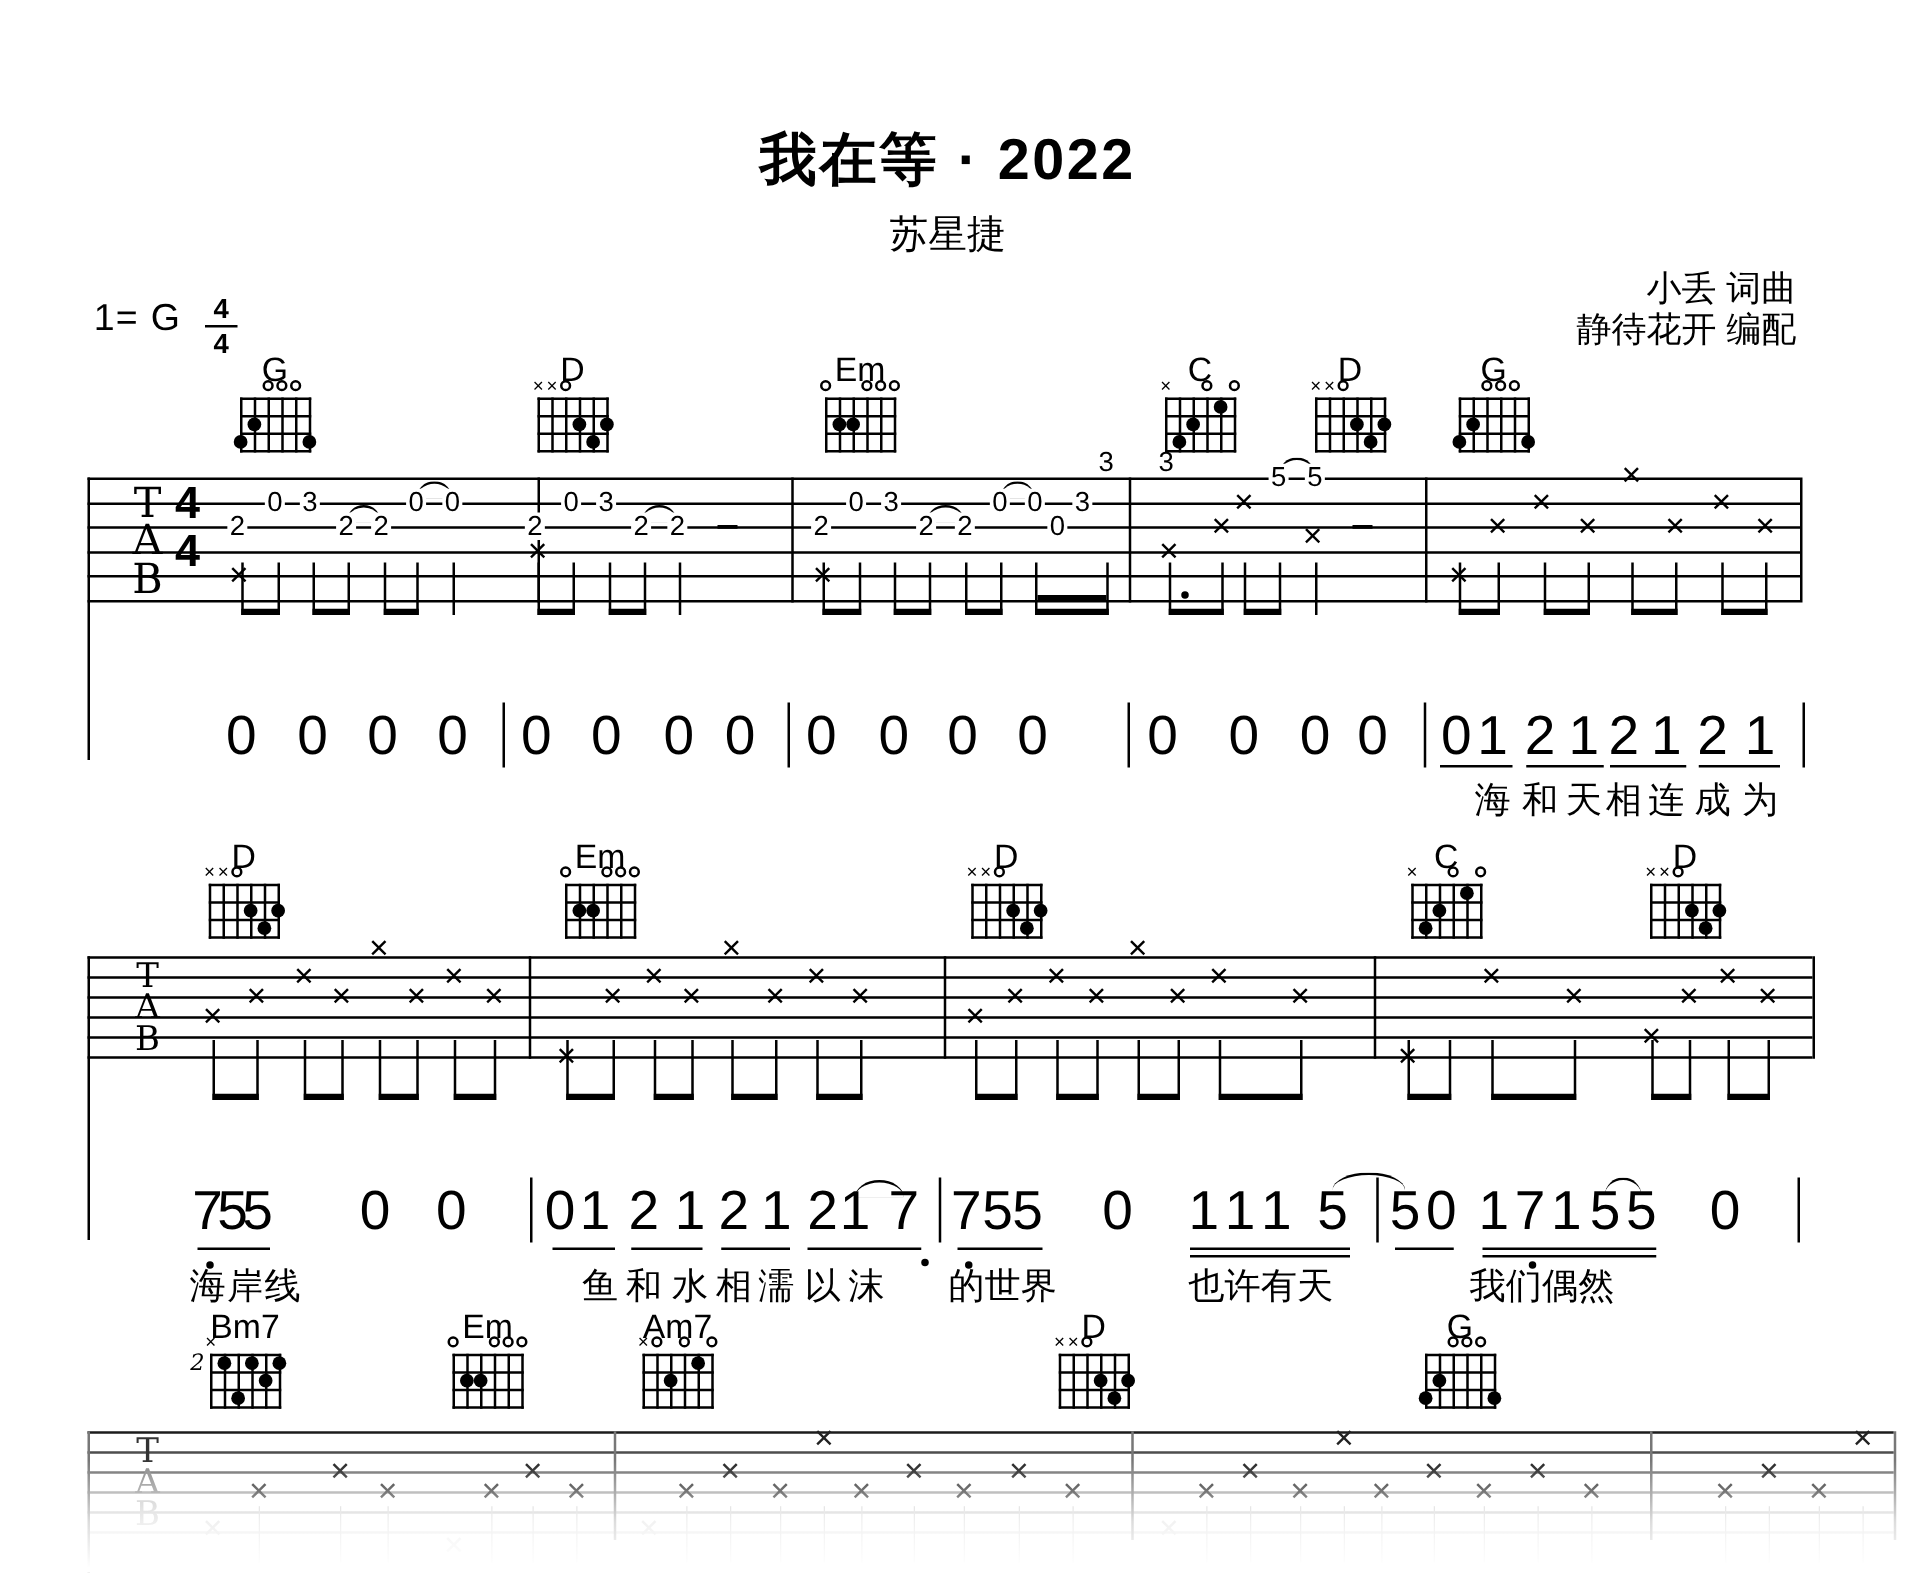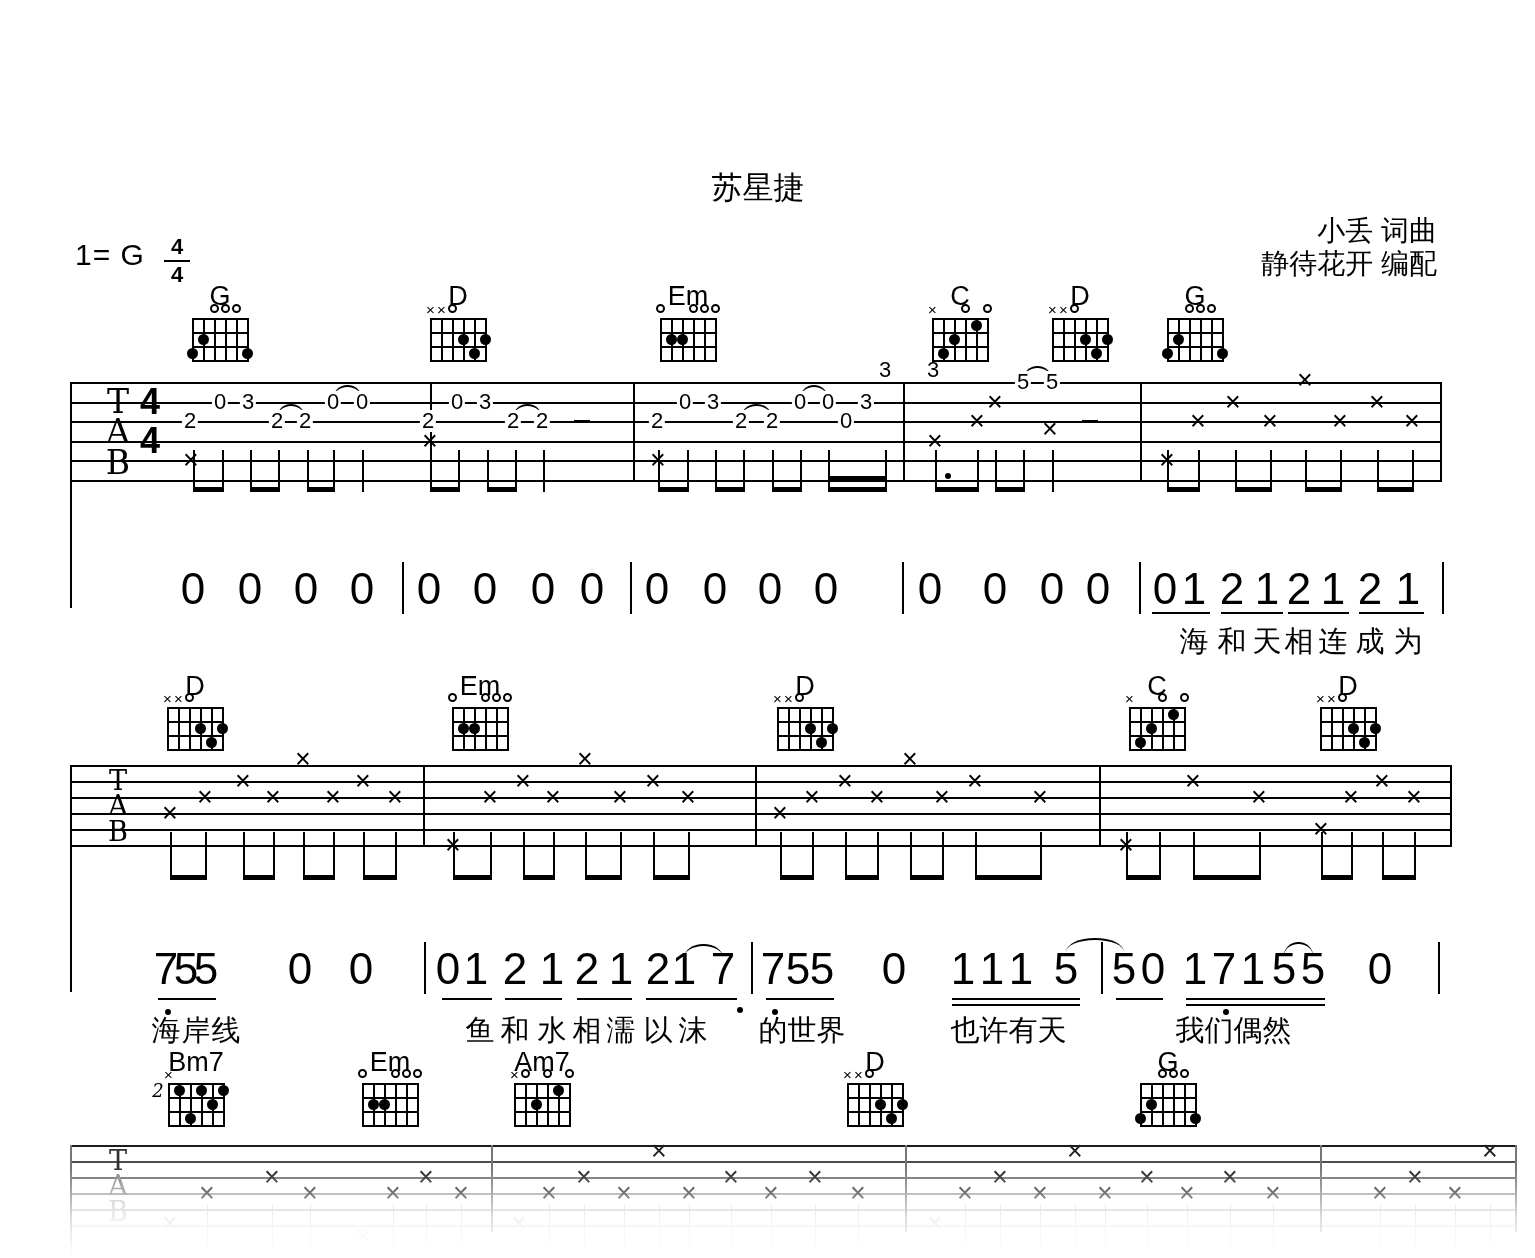--- a/index.html
+++ b/index.html
@@ -17,20 +17,21 @@
   .frac{position:absolute;left:161px;top:236px;width:32px;text-align:center;
         font-size:22px;font-weight:600;line-height:1;}
   .frac-bar{height:2px;background:#000;margin:2px 3px;}
   .fade-overlay{left:0;top:1168px;width:1535px;height:90px;z-index:50;
     background:linear-gradient(to bottom, rgba(255,255,255,0) 0%, rgba(255,255,255,0.75) 55%, #ffffff 96%);}
 </style>
 </head>
 <body>
 
 <div id="sheet">
+  <div class="ctr title">我在等 · 2022</div>
   <div class="ctr subtitle">苏星捷</div>
   <div class="rt credit1">小丢 词曲</div>
   <div class="rt credit2">静待花开 编配</div>
   <div class="keysig"><span>1=</span> <span>G</span></div>
   <div class="frac">
     <div>4</div>
     <div class="frac-bar"></div>
     <div>4</div>
   </div>
   <div id="stage">

